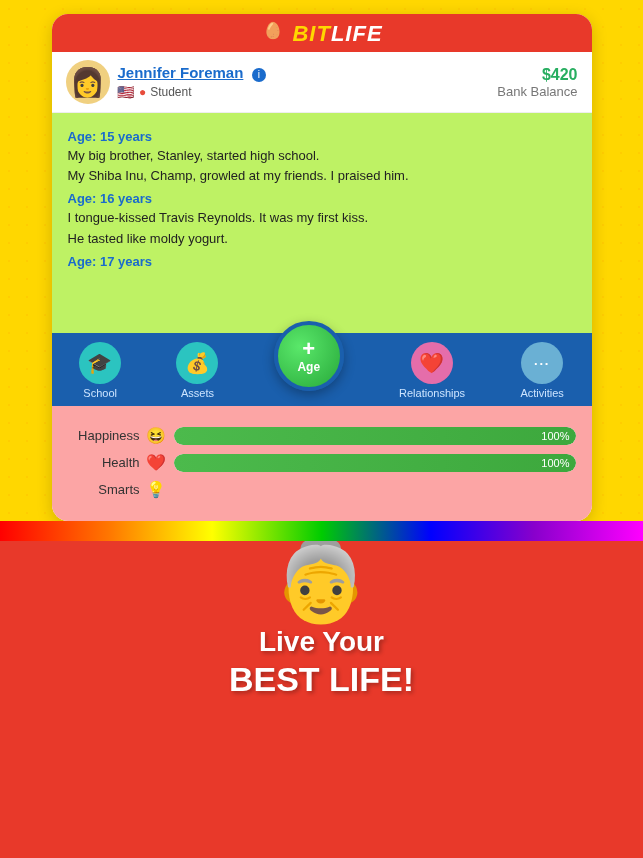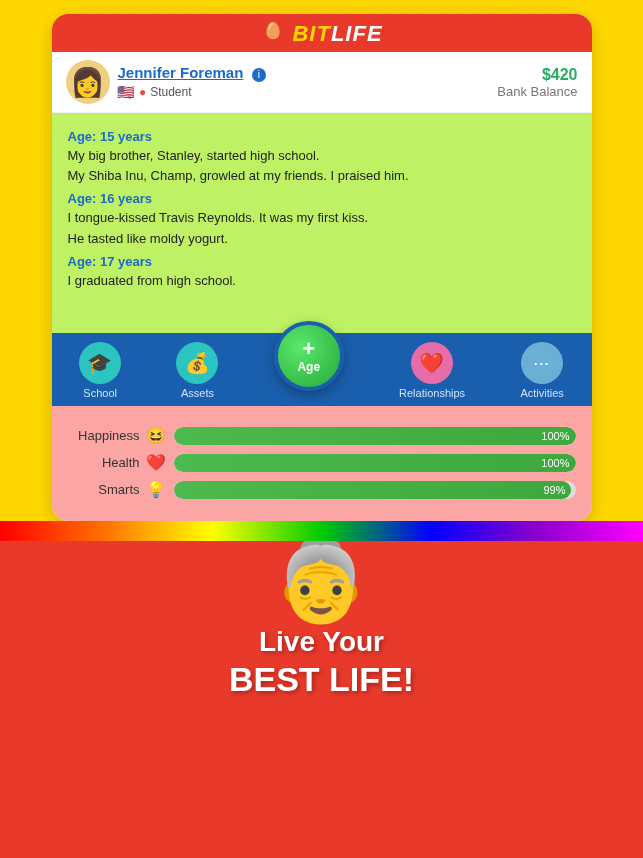--- a/index.html
+++ b/index.html
@@ -356,21 +356,20 @@
     </div>
 
     <div class="life-events">
     <div class="age-header">Age: 15 years</div>
         <p class="event-text">My big brother, Stanley, started high school.</p>
         <p class="event-text">My Shiba Inu, Champ, growled at my friends. I praised him.</p>
         <div class="age-header">Age: 16 years</div>
         <p class="event-text">I tongue-kissed Travis Reynolds. It was my first kiss.</p>
         <p class="event-text">He tasted like moldy yogurt.</p>
         <div class="age-header">Age: 17 years</div>
-        <p class="event-text">I graduated from high school.</p>
       </div>
 
     <div class="nav-bar">
       <div class="nav-item">
         <div class="nav-icon-circle teal">🎓</div>
         <span class="nav-label">School</span>
       </div>
       <div class="nav-item">
         <div class="nav-icon-circle teal">💰</div>
         <span class="nav-label">Assets</span>
@@ -407,25 +406,20 @@
           <span class="stat-emoji">❤️</span>
           <div class="stat-bar-bg">
             <div class="stat-bar-fill" style="width: 100%;">
               <span class="stat-pct">100%</span>
             </div>
           </div>
         </div>
         <div class="stat-row">
           <span class="stat-label">Smarts</span>
           <span class="stat-emoji">💡</span>
-          <div class="stat-bar-bg">
-            <div class="stat-bar-fill" style="width: 99%;">
-              <span class="stat-pct">99%</span>
-            </div>
-          </div>
         </div>
       </div>
 
   </div>
 
   <div class="rainbow-bar"></div>
 
   <div class="bottom-section">
     <div class="character-face">👵</div>
     <div class="tagline">

